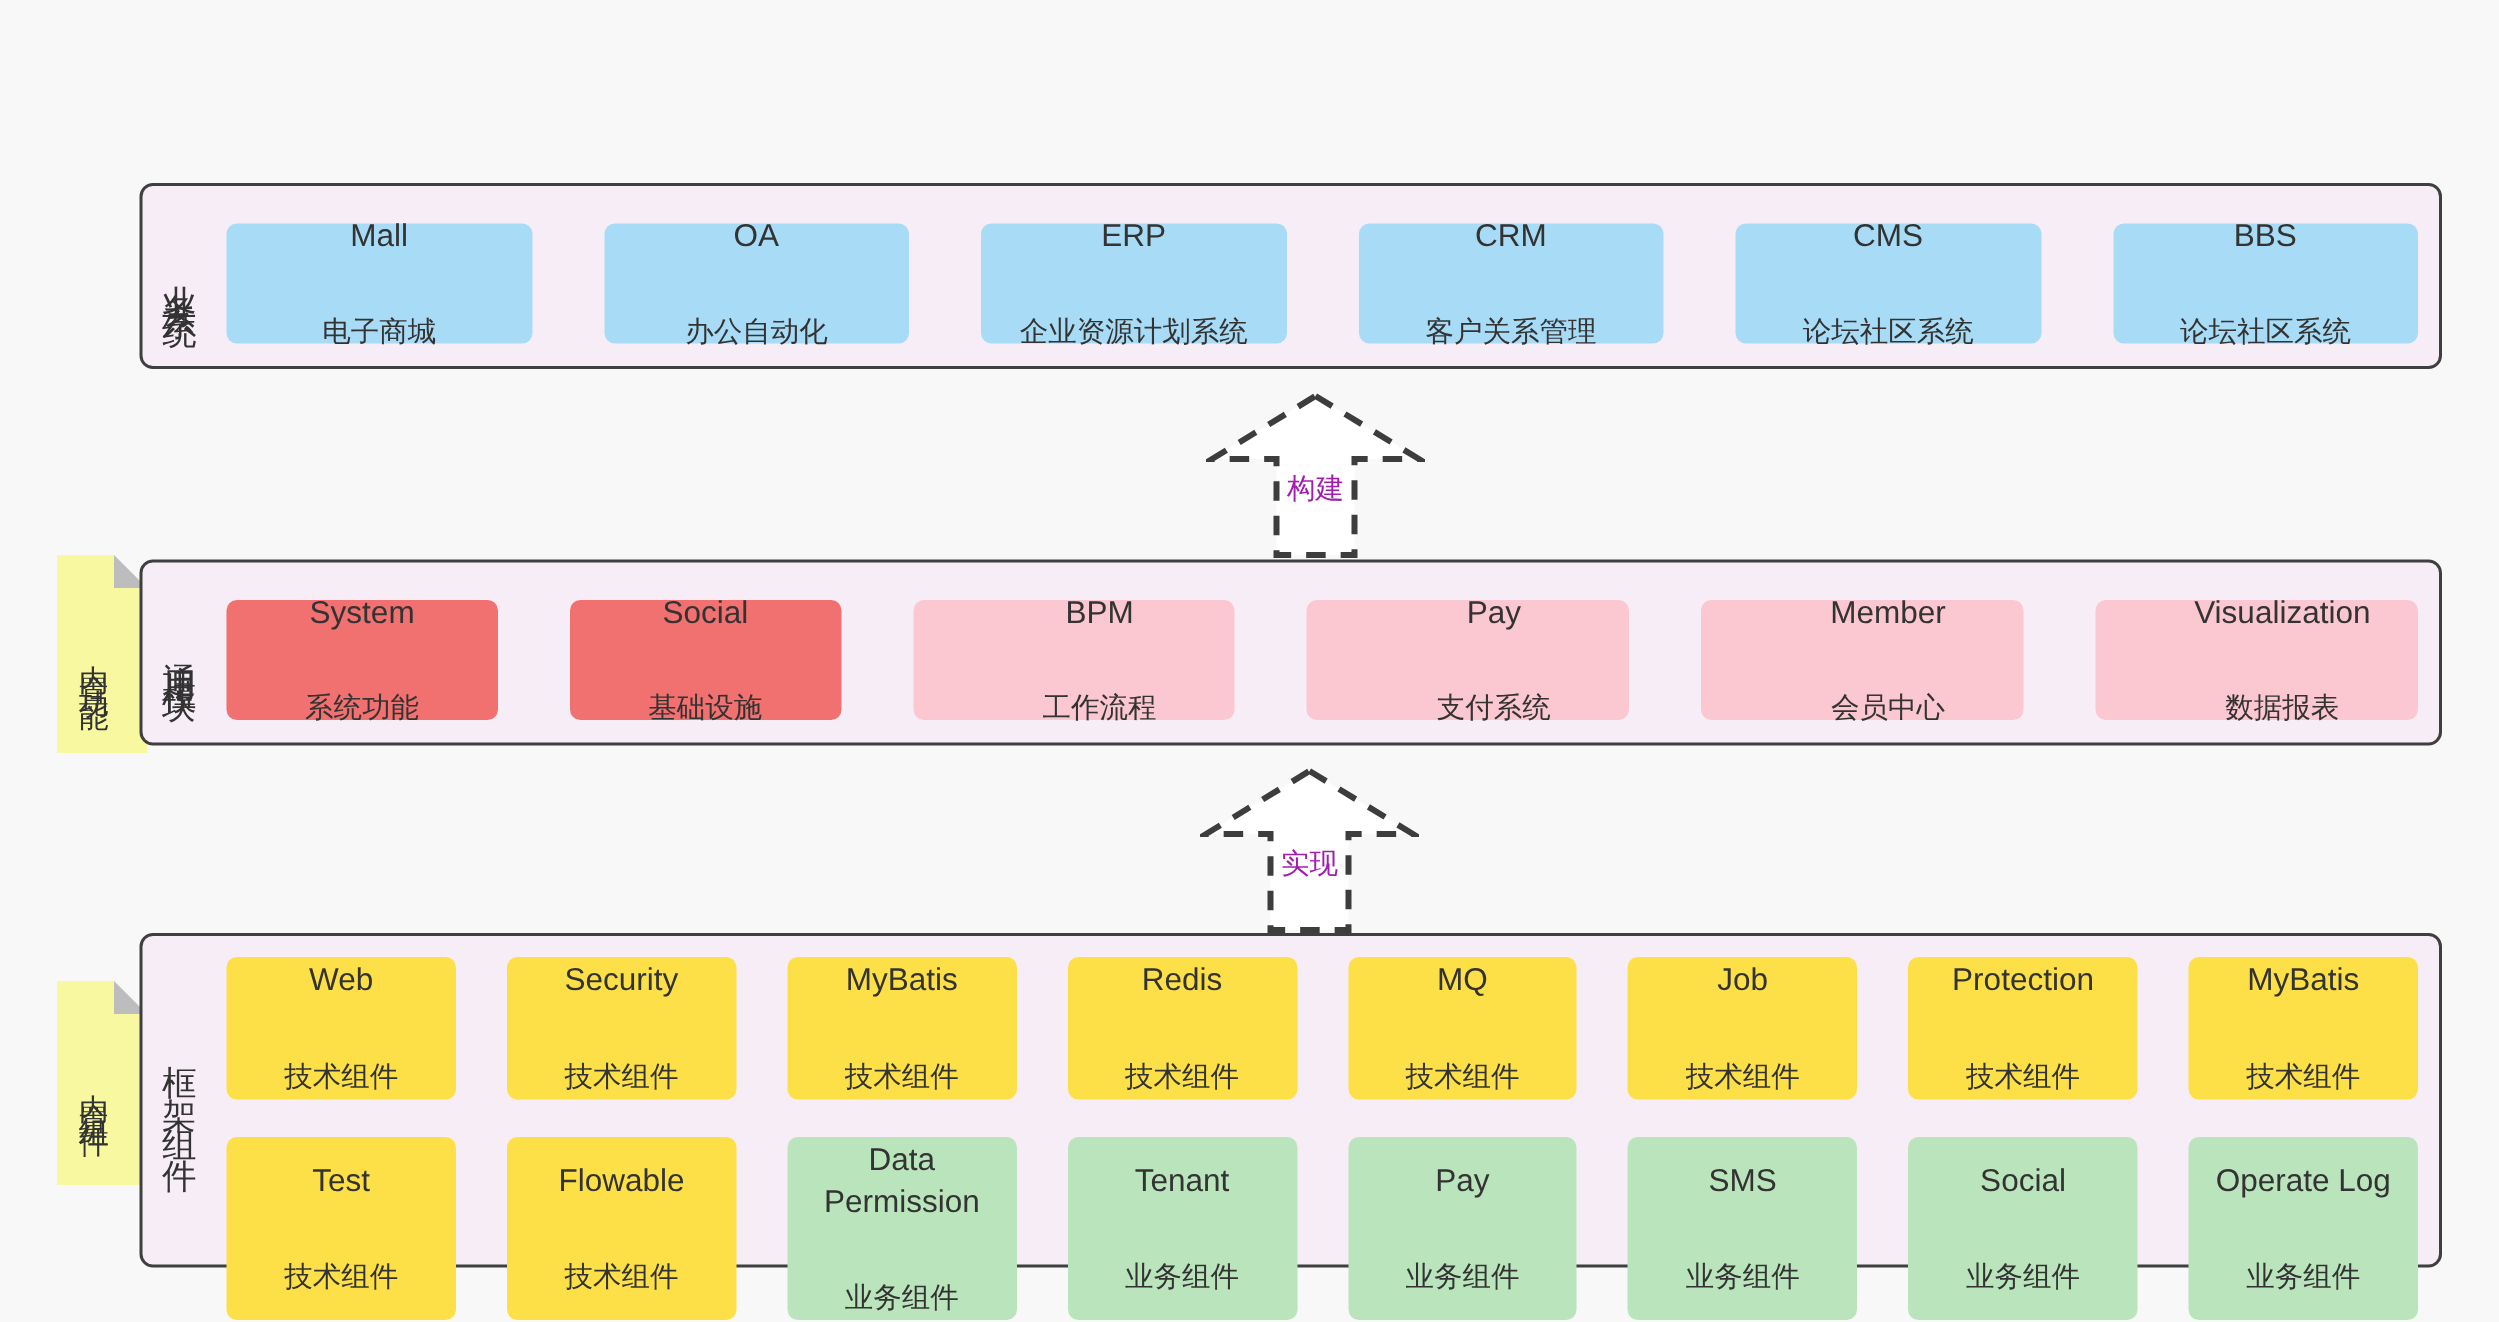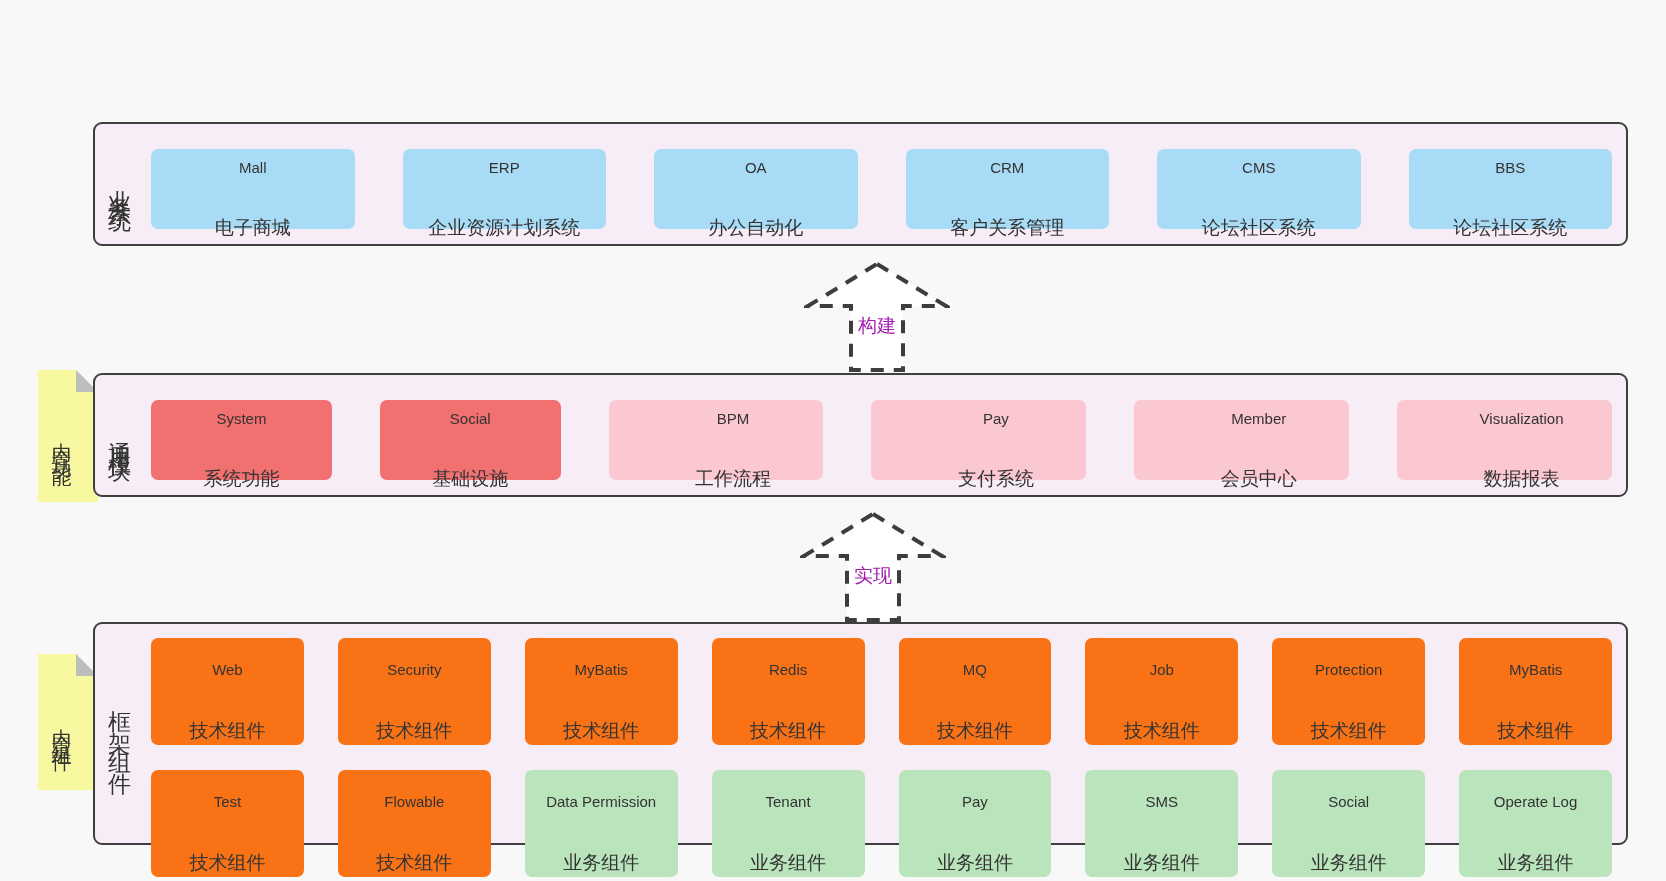--- a/index.html
+++ b/index.html
@@ -33,26 +33,26 @@
   .row6{position:absolute;left:0;right:0;top:25px;bottom:15px;gap:48px;}
   .rows8{position:absolute;left:0;right:0;top:14px;bottom:20px;
          display:flex;flex-direction:column;gap:25px;}
   .row8{flex:1;gap:34px;}
 
   .box{
     flex:1;border-radius:7px;
     display:flex;flex-direction:column;align-items:center;justify-content:center;
     text-align:center;line-height:1.32;padding:2px 6px;box-sizing:border-box;
   }
-  .box-name{font-size:15px;color:#333;margin-top:20px;}
+  .box-name{font-size:21px;color:#333;}
   .box-desc{font-size:19px;color:#333;margin-top:38px;}
   .v-blue{background:#a8dbf5;}
   .v-red{background:#f17070;}
   .v-pink{background:#fbc7d0;padding-left:40px;}
-  .v-green{background:#f97316;}
+  .v-green{background:#fde047;}
   .v-lightgreen{background:#bae4bb;}
 
   
   .sticky{position:absolute;width:60px;z-index:1;}
   .sticky-common{left:38px;top:370px;height:132px;}
   .sticky-framework{left:38px;top:654px;height:136px;}
   .sticky .body{
     position:absolute;inset:0;background:#f8f8a0;
     clip-path:polygon(0 0,calc(100% - 22px) 0,100% 22px,100% 100%,0 100%);
     display:flex;align-items:center;justify-content:flex-start;
@@ -87,26 +87,26 @@
     <div class="vlabel">
       <span>业务系统</span>
     </div>
     <div class="boxes-area">
       <div class="row row6">
         <div class="box v-blue">
           <div class="box-name">Mall</div>
           <div class="box-desc">电子商城</div>
         </div>
         <div class="box v-blue">
+          <div class="box-name">OA</div>
+          <div class="box-desc">办公自动化</div>
+        </div>
+        <div class="box v-blue">
           <div class="box-name">ERP</div>
           <div class="box-desc">企业资源计划系统</div>
-        </div>
-        <div class="box v-blue">
-          <div class="box-name">OA</div>
-          <div class="box-desc">办公自动化</div>
         </div>
         <div class="box v-blue">
           <div class="box-name">CRM</div>
           <div class="box-desc">客户关系管理</div>
         </div>
         <div class="box v-blue">
           <div class="box-name">CMS</div>
           <div class="box-desc">论坛社区系统</div>
         </div>
         <div class="box v-blue">

